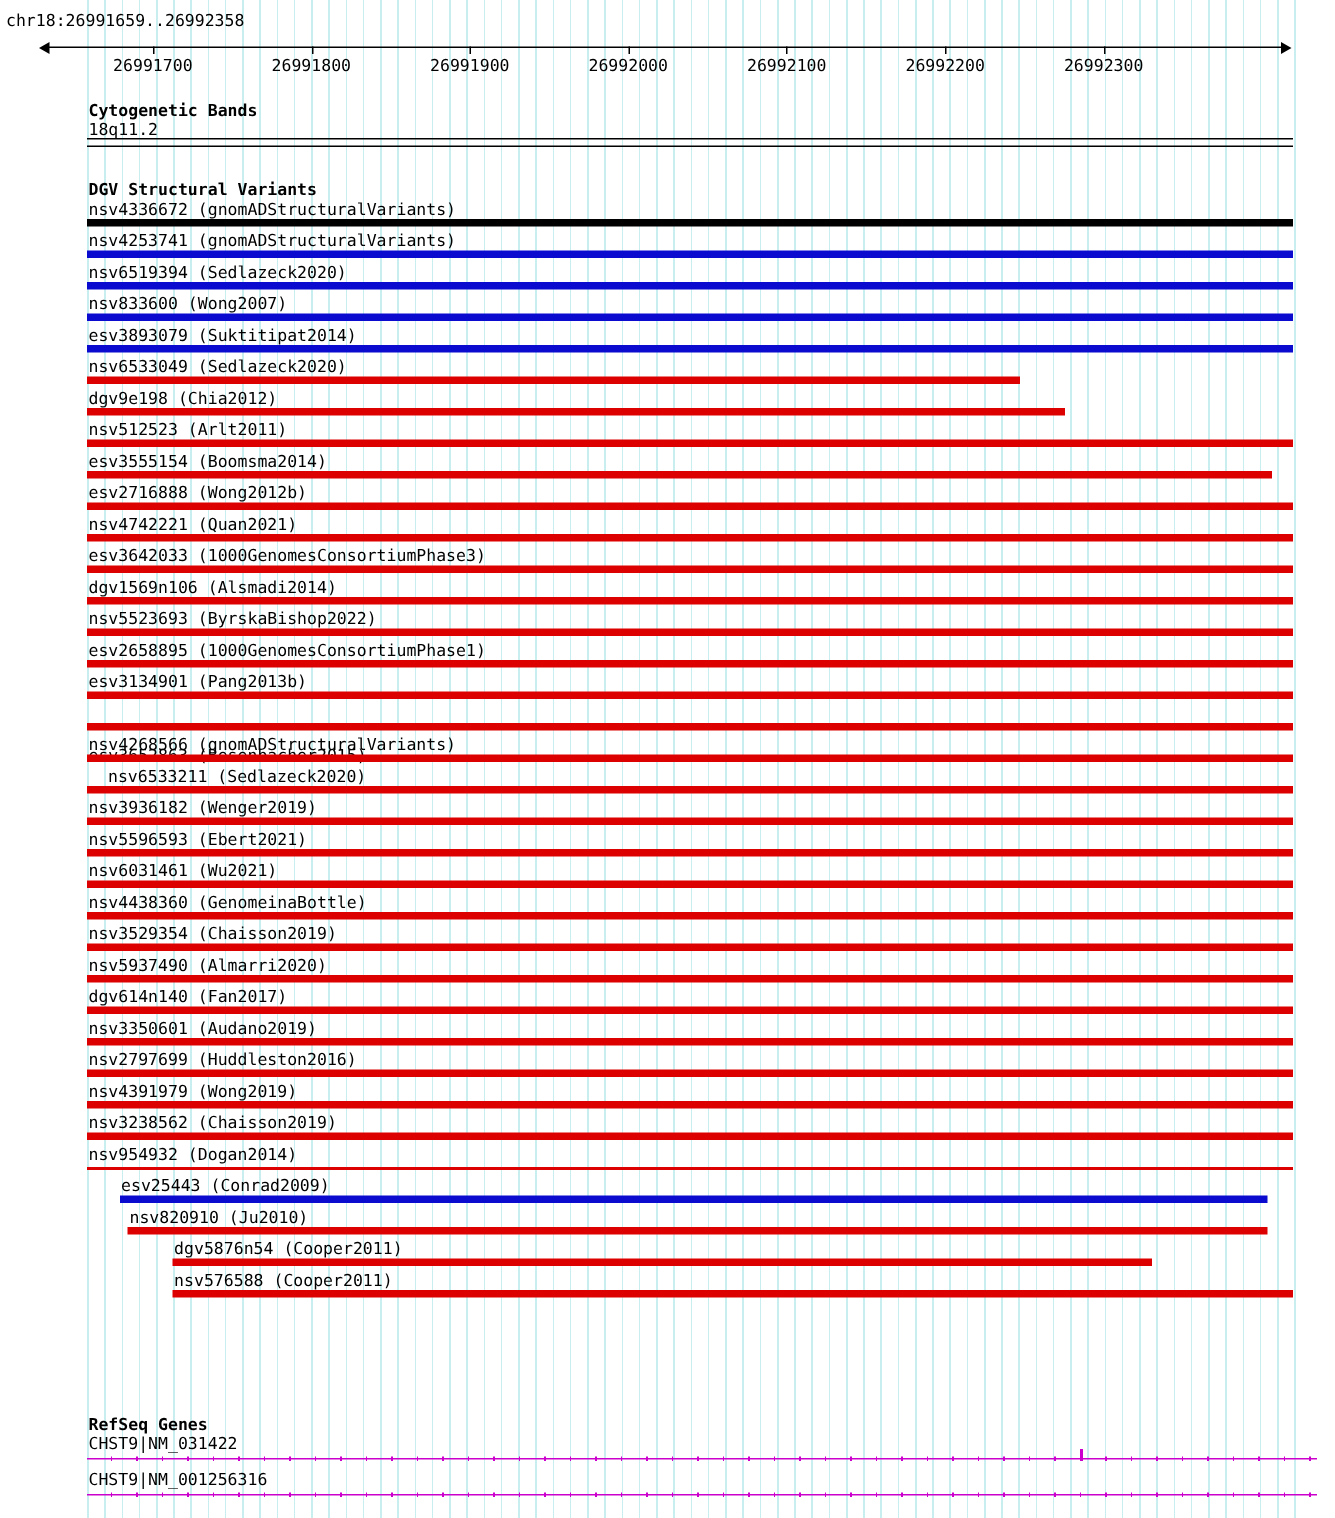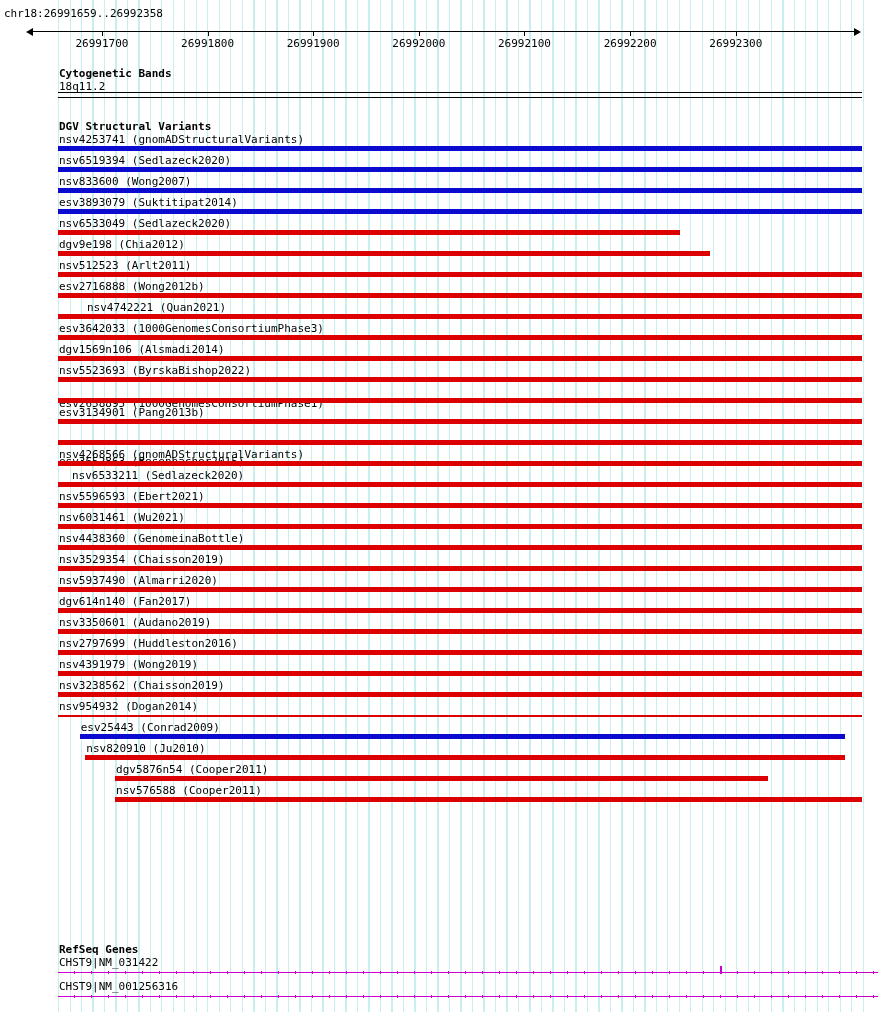--- a/index.html
+++ b/index.html
@@ -80,20 +80,24 @@
       <div class="rtick-label" style="left: 91.1%;">26992300</div>
     </div>
 
   <div class="sec-title cyto-title">Cytogenetic Bands</div>
   <div class="band-label">18q11.2</div>
   <div class="band-box"></div>
 
   <div class="sec-title dgv-title">DGV Structural Variants</div>
   <div class="variant-rows">
       <div class="vrow">
+        <div class="vlabel" style="left: 0%;">nsv4336672 (gnomADStructuralVariants)</div>
+        <div class="vbar" style="left: 0%; width: 100%; background: rgb(0, 0, 0);"></div>
+      </div>
+      <div class="vrow">
         <div class="vlabel" style="left: 0%;">nsv4253741 (gnomADStructuralVariants)</div>
         <div class="vbar" style="left: 0%; width: 100%; background: rgb(11, 11, 208);"></div>
       </div>
       <div class="vrow">
         <div class="vlabel" style="left: 0%;">nsv6519394 (Sedlazeck2020)</div>
         <div class="vbar" style="left: 0%; width: 100%; background: rgb(11, 11, 208);"></div>
       </div>
       <div class="vrow">
         <div class="vlabel" style="left: 0%;">nsv833600 (Wong2007)</div>
         <div class="vbar" style="left: 0%; width: 100%; background: rgb(11, 11, 208);"></div>
@@ -108,57 +112,65 @@
       </div>
       <div class="vrow">
         <div class="vlabel" style="left: 0%;">dgv9e198 (Chia2012)</div>
         <div class="vbar" style="left: 0%; width: 81.1%; background: rgb(221, 0, 0);"></div>
       </div>
       <div class="vrow">
         <div class="vlabel" style="left: 0%;">nsv512523 (Arlt2011)</div>
         <div class="vbar" style="left: 0%; width: 100%; background: rgb(221, 0, 0);"></div>
       </div>
       <div class="vrow">
+        <div class="vlabel" style="left: 0%;">esv3555154 (Boomsma2014)</div>
+        <div class="vbar" style="left: 0%; width: 98.2%; background: rgb(221, 0, 0);"></div>
+      </div>
+      <div class="vrow">
         <div class="vlabel" style="left: 0%;">esv2716888 (Wong2012b)</div>
         <div class="vbar" style="left: 0%; width: 100%; background: rgb(221, 0, 0);"></div>
       </div>
       <div class="vrow">
-        <div class="vlabel" style="left: 0%; margin-left: 28px;">nsv4742221 (Quan2021)</div>
+        <div class="vlabel" style="left: 0%;">nsv4742221 (Quan2021)</div>
         <div class="vbar" style="left: 0%; width: 100%; background: rgb(221, 0, 0);"></div>
       </div>
       <div class="vrow">
         <div class="vlabel" style="left: 0%;">esv3642033 (1000GenomesConsortiumPhase3)</div>
         <div class="vbar" style="left: 0%; width: 100%; background: rgb(221, 0, 0);"></div>
       </div>
       <div class="vrow">
         <div class="vlabel" style="left: 0%;">dgv1569n106 (Alsmadi2014)</div>
         <div class="vbar" style="left: 0%; width: 100%; background: rgb(221, 0, 0);"></div>
       </div>
       <div class="vrow">
         <div class="vlabel" style="left: 0%;">nsv5523693 (ByrskaBishop2022)</div>
         <div class="vbar" style="left: 0%; width: 100%; background: rgb(221, 0, 0);"></div>
       </div>
       <div class="vrow">
-        <div class="vlabel" style="left: 0%; margin-top: 12px;">esv2658895 (1000GenomesConsortiumPhase1)</div>
+        <div class="vlabel" style="left: 0%;">esv2658895 (1000GenomesConsortiumPhase1)</div>
         <div class="vbar" style="left: 0%; width: 100%; background: rgb(221, 0, 0);"></div>
       </div>
       <div class="vrow">
         <div class="vlabel" style="left: 0%;">esv3134901 (Pang2013b)</div>
         <div class="vbar" style="left: 0%; width: 100%; background: rgb(221, 0, 0);"></div>
       </div>
       <div class="vrow">
         <div class="vlabel" style="left: 0%; margin-top: 28px;">esv3652863 (Besenbacher2015)</div>
         <div class="vbar" style="left: 0%; width: 100%; background: rgb(221, 0, 0);"></div>
       </div>
       <div class="vrow">
         <div class="vlabel" style="left: 0%;">nsv4268566 (gnomADStructuralVariants)</div>
         <div class="vbar" style="left: 0%; width: 100%; background: rgb(221, 0, 0);"></div>
       </div>
       <div class="vrow">
         <div class="vlabel" style="left: 0%; padding-left: 14px;">nsv6533211 (Sedlazeck2020)</div>
+        <div class="vbar" style="left: 0%; width: 100%; background: rgb(221, 0, 0);"></div>
+      </div>
+      <div class="vrow">
+        <div class="vlabel" style="left: 0%;">nsv3936182 (Wenger2019)</div>
         <div class="vbar" style="left: 0%; width: 100%; background: rgb(221, 0, 0);"></div>
       </div>
       <div class="vrow">
         <div class="vlabel" style="left: 0%;">nsv5596593 (Ebert2021)</div>
         <div class="vbar" style="left: 0%; width: 100%; background: rgb(221, 0, 0);"></div>
       </div>
       <div class="vrow">
         <div class="vlabel" style="left: 0%;">nsv6031461 (Wu2021)</div>
         <div class="vbar" style="left: 0%; width: 100%; background: rgb(221, 0, 0);"></div>
       </div>

